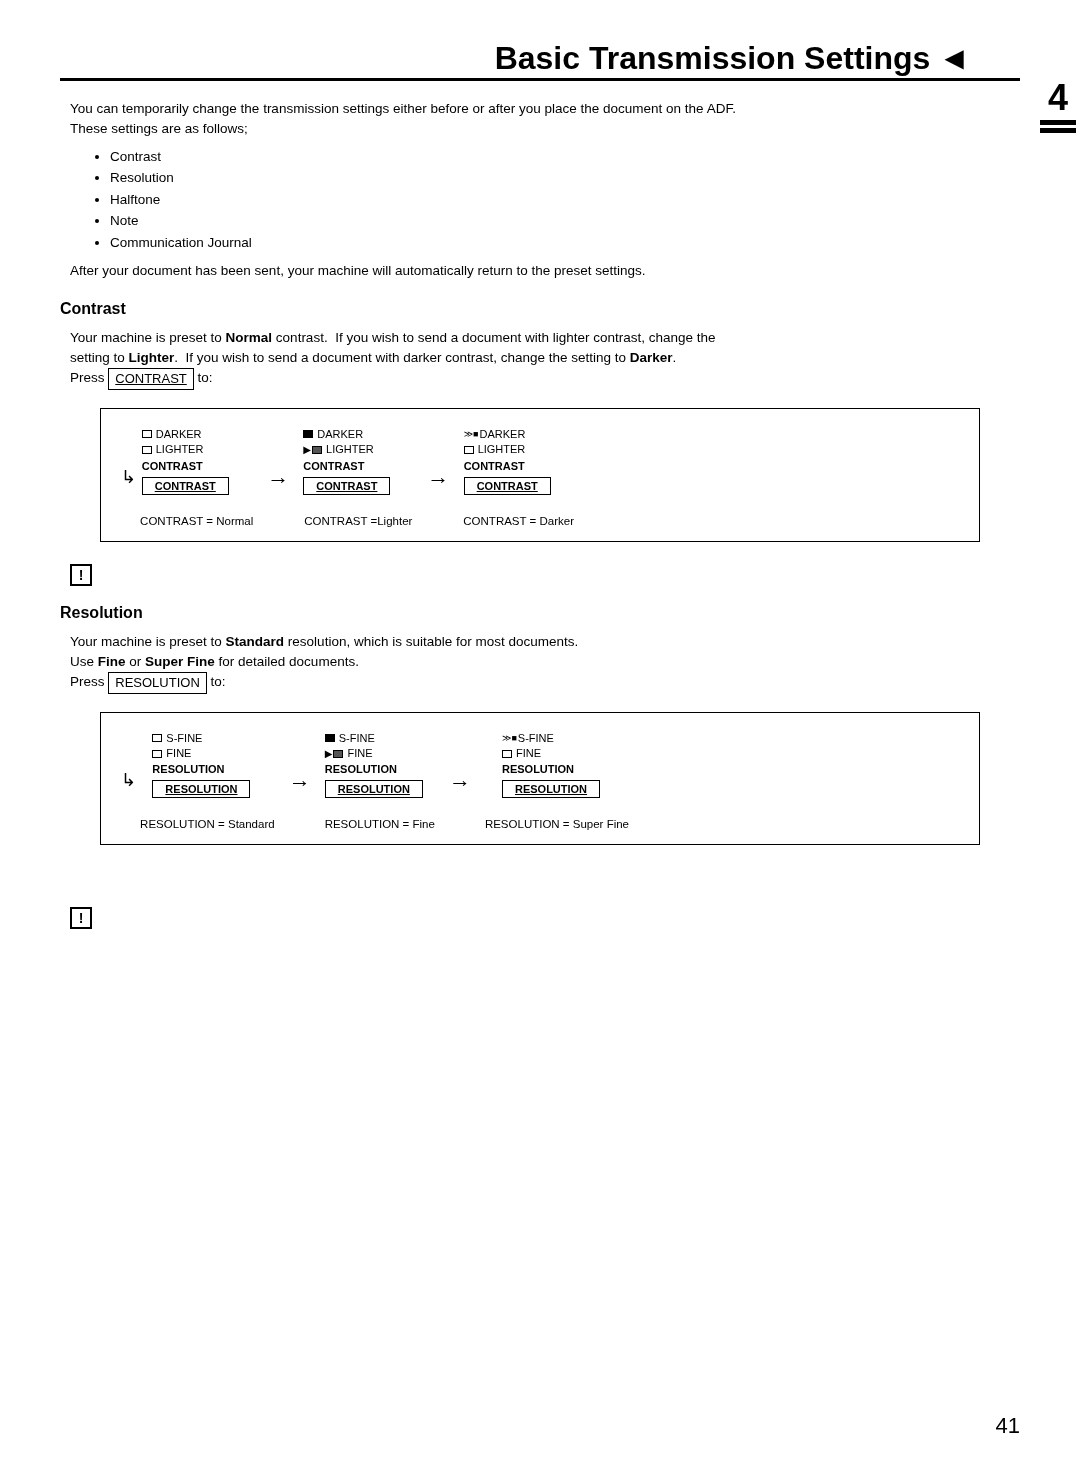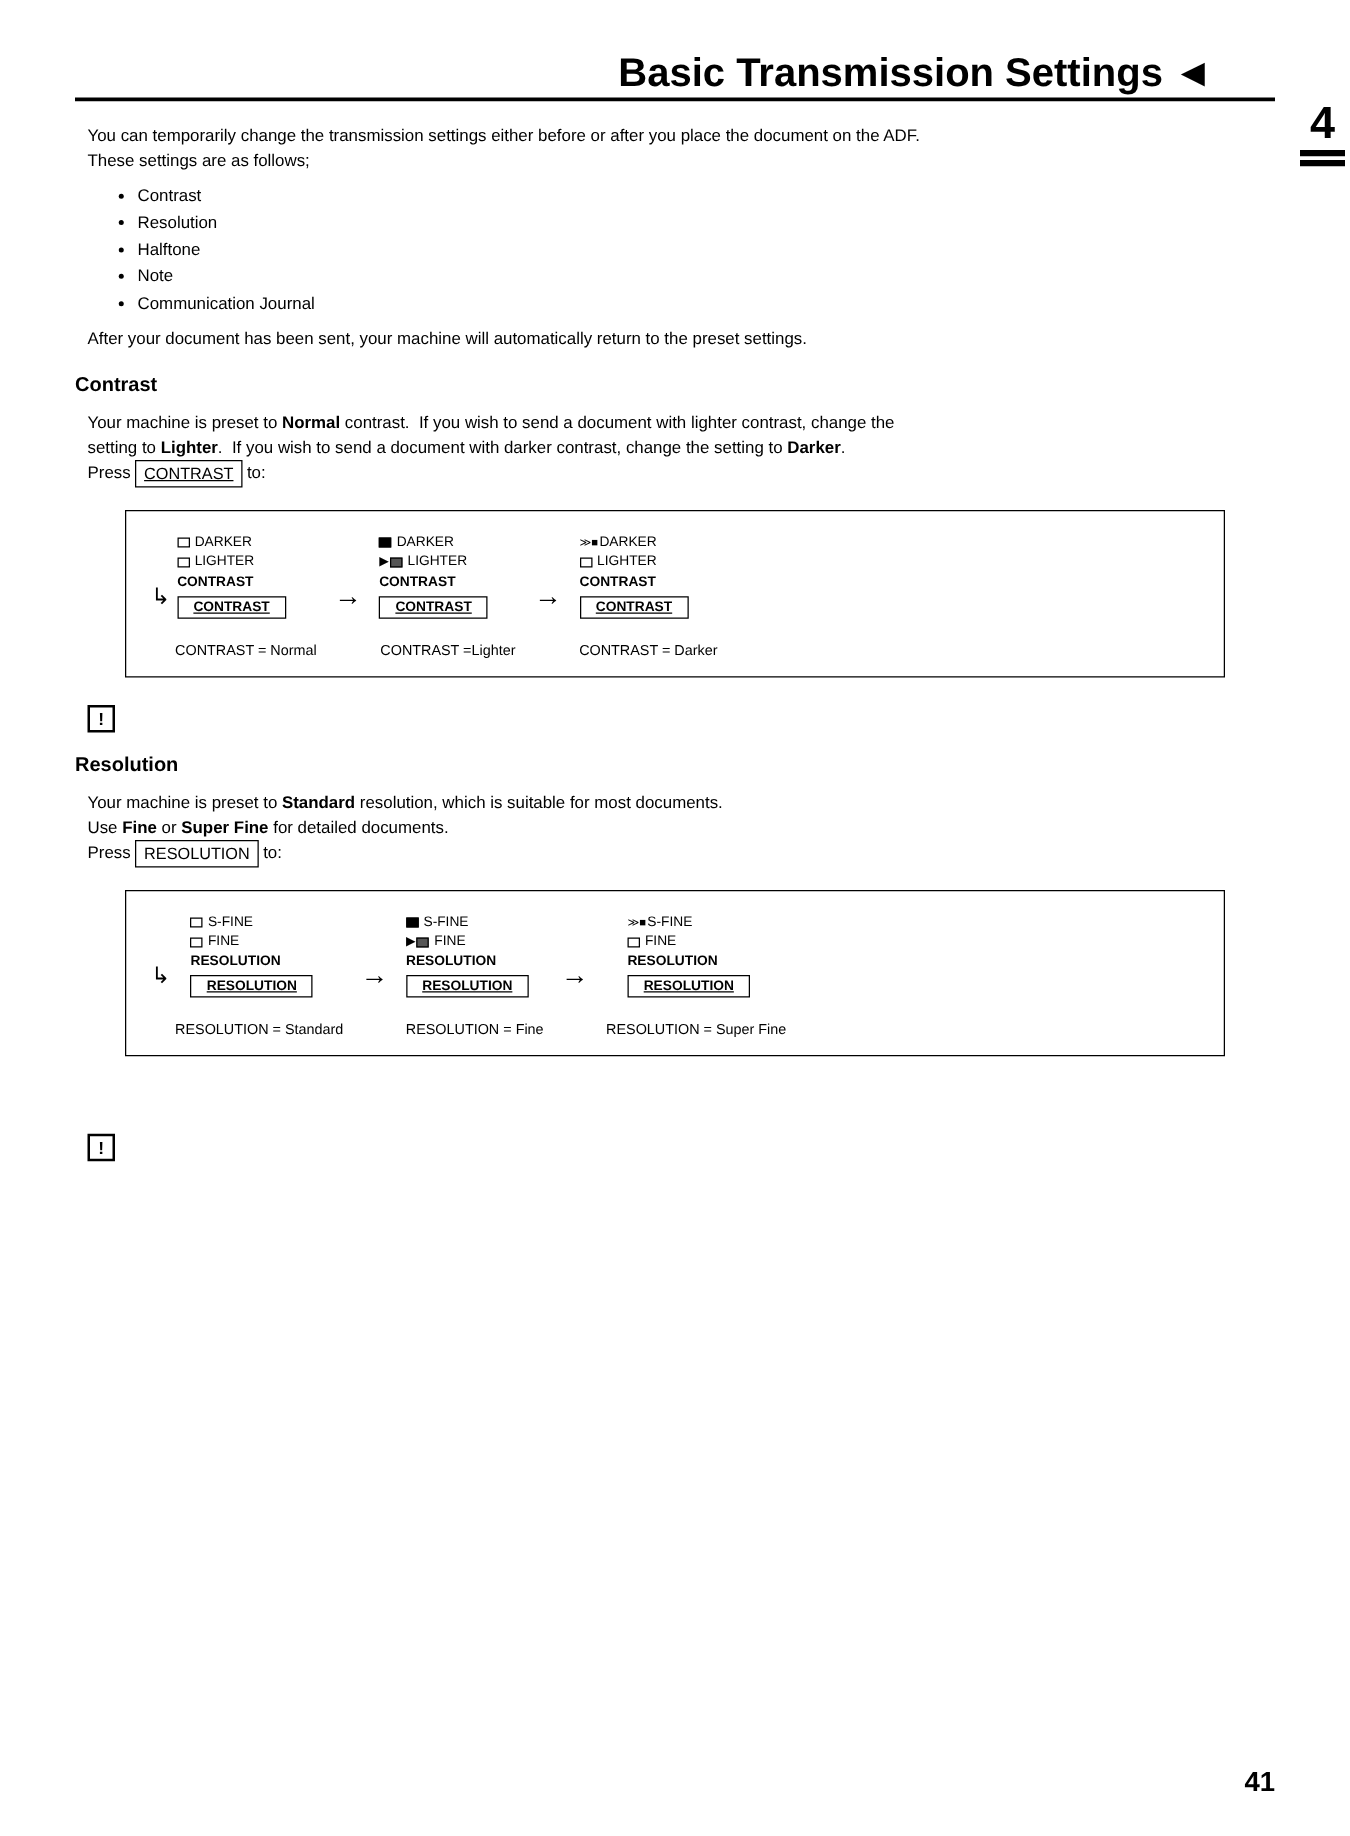--- a/index.html
+++ b/index.html
@@ -176,21 +176,21 @@
       font-weight: bold;
       font-style: italic;
     }
 
     
     .page-number-bottom {
       position: absolute;
       bottom: 30px;
       right: 60px;
       font-size: 22px;
-      font-weight: bold;
+      font-weight: normal;
       margin-left: 18px;
     }
 
     
     .key-box {
       display: inline-block;
       border: 1.5px solid #000;
       padding: 0px 6px;
       font-size: 13px;
       font-weight: normal;

